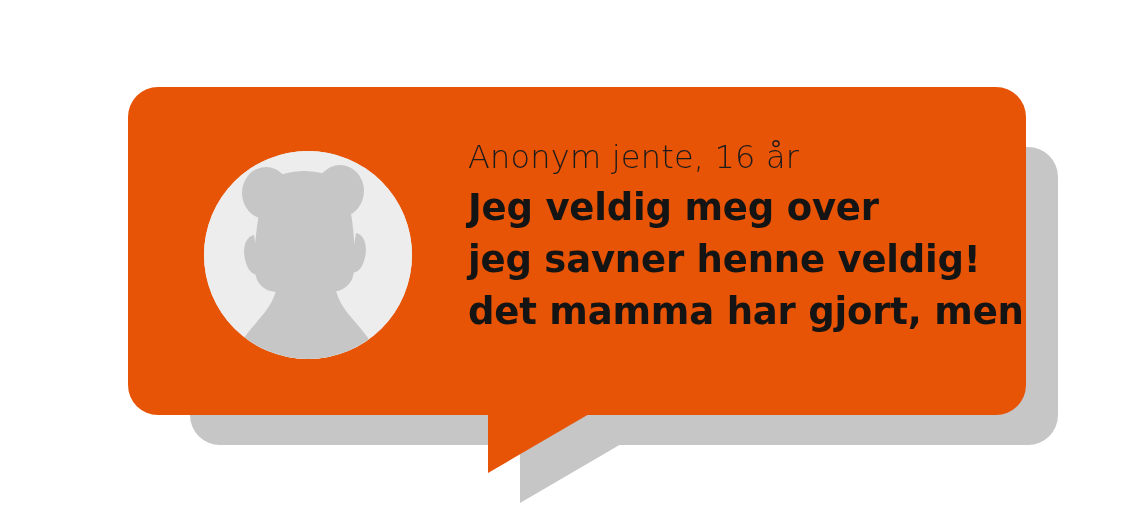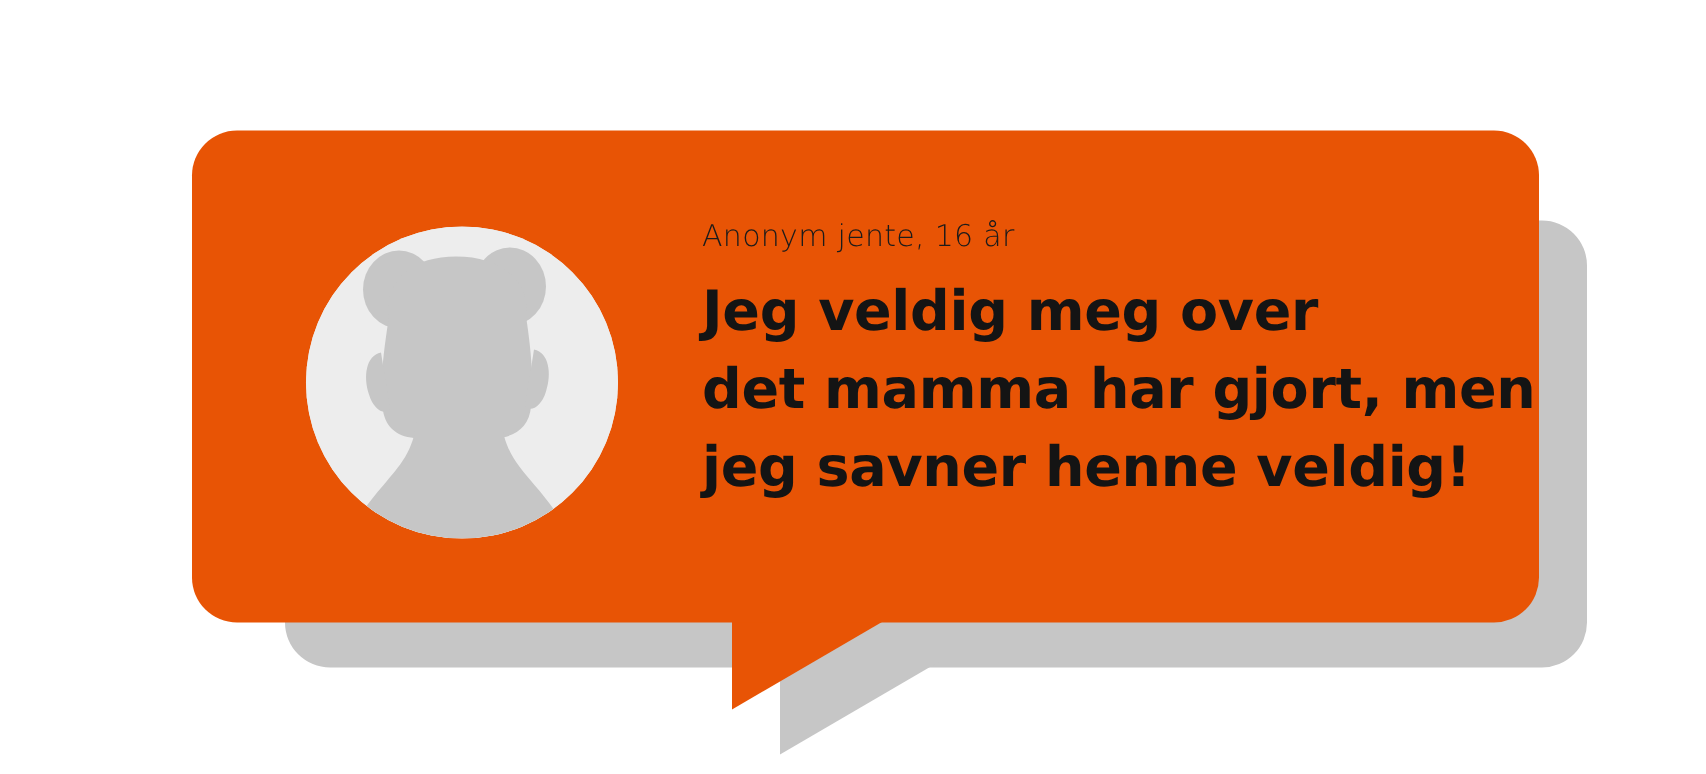--- a/index.html
+++ b/index.html
@@ -48,21 +48,21 @@
 
   
   #text-block {
     position: absolute;
     left: 468px;
     top: 140px;
     width: 530px;
   }
   #attribution {
     font-family: "DejaVu Sans", sans-serif;
-    font-size: 20px;
+    font-size: 32px;
     font-weight: 300;
     letter-spacing: 0.2px;
     color: #1b1b1b;
     line-height: 34px;
     margin: 0 0 8px 0;
     white-space: nowrap;
   }
   #quote {
     margin: 0;
     padding: 0;
@@ -141,18 +141,18 @@
                L 29 208
                C 32 198 38 188 52 172
                C 62 160 72 150 74 128 Z" fill="#C6C6C6"></path>
     </svg>
   </div>
 
   <div id="text-block">
     <p id="attribution" style="color: rgb(27, 27, 27);">Anonym jente, 16 år</p>
     <div id="quote">
       <div class="quote-line" style="color: rgb(20, 20, 20);">Jeg veldig meg over</div>
+      <div class="quote-line" style="color: rgb(20, 20, 20);">jeg savner henne veldig!</div>
       <div class="quote-line" style="color: rgb(20, 20, 20);">det mamma har gjort, men</div>
-      <div class="quote-line" style="color: rgb(20, 20, 20);">jeg savner henne veldig!</div>
     </div>
   </div>
 
 </div>
 
 </body></html>

